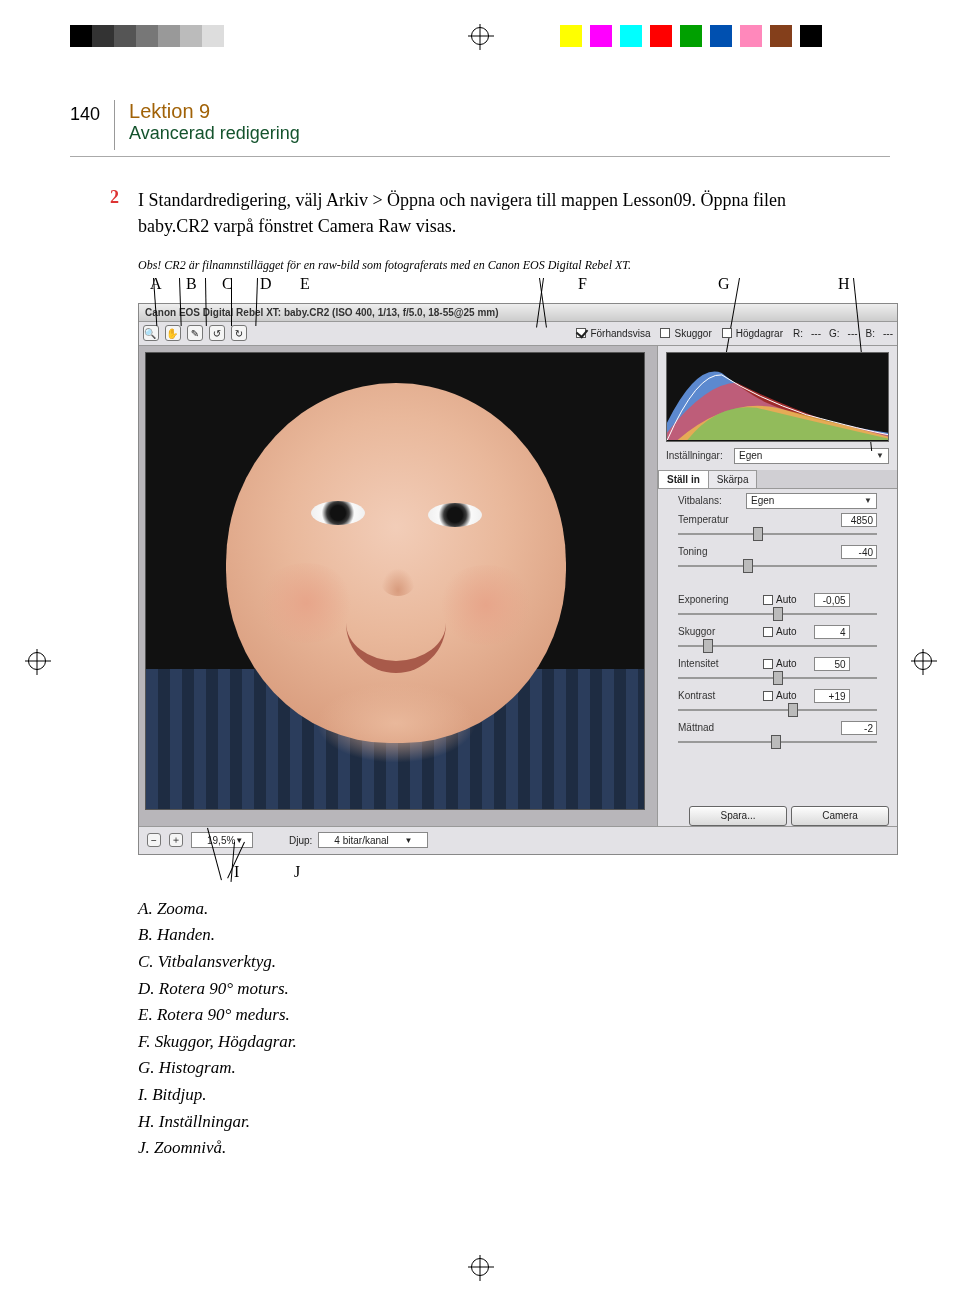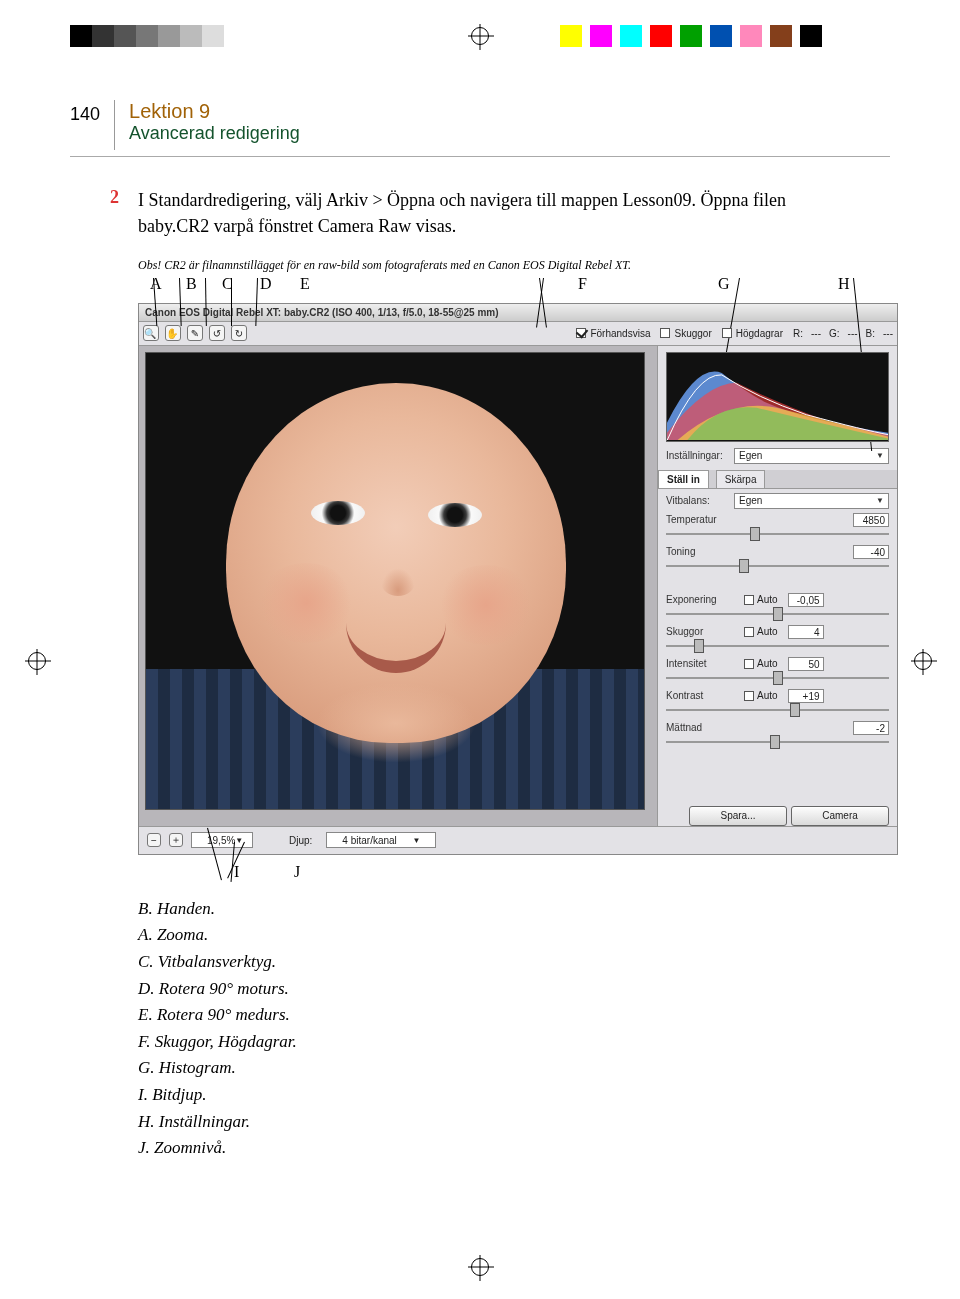--- a/index.html
+++ b/index.html
@@ -64,35 +64,35 @@
   .baby .chin { position:absolute; left:170px; top:330px; width:160px; height:80px; border-radius:50%; background:radial-gradient(ellipse,#e9b89b 0%, transparent 70%); }
   .baby .bg { position:absolute; inset:0; background:linear-gradient(180deg,#2a2f2a 0%, #1a1c1a 40%, transparent 40%); z-index:-1; }
 
   .sidepanel { width:240px; background:#e3e2e6; border-left:1px solid #999; }
   .histo { height:90px; margin:6px 8px; background:#111; border:1px solid #666; position:relative; overflow:hidden; }
   .histo svg { position:absolute; inset:0; }
   .setting-row { display:flex; align-items:center; margin:2px 8px; gap:4px; font-size:10px; }
   .setting-row label{ flex:0 0 64px; color:#333; }
   .sel { flex:1; height:16px; border:1px solid #888; background:#fff; padding:0 4px; display:flex; align-items:center; justify-content:space-between; }
   .sel::after{content:"▼"; font-size:8px; color:#333;}
-  .tabs { display:flex; border-bottom:1px solid #999; margin:6px 0 0 0; font-size:10px; background:#d0cfd3;gap:8px; }
+  .tabs { display:flex; border-bottom:1px solid #999; margin:6px 0 0 0; font-size:10px; background:#d0cfd3; }
   .tab { padding:3px 8px; border:1px solid #999; border-bottom:0; margin-right:-1px; background:#e9e8ec; }
   .tab.active { background:#fff; font-weight:bold; }
-  .slidegrp { margin:4px 8px 10px; }
-  .sliderrow { display:flex; align-items:center; gap:10px; }
+  .slidegrp { margin:4px 20px 10px; }
+  .sliderrow { display:flex; align-items:center; gap:17px; }
   .sliderrow label { flex:0 0 68px; font-size:10px; color:#333; }
   .sliderrow .auto { flex:0 0 auto; display:flex; gap:3px; align-items:center; }
   .valbox { width:36px; height:14px; border:1px solid #888; background:#fff; text-align:right; padding:0 3px; font-size:10px; line-height:14px; }
   .track { height:10px; position:relative; margin:2px 0 6px 0; }
   .track::before{content:""; position:absolute; left:0; right:0; top:50%; height:2px; background:#999; transform:translateY(-50%);}
   .thumb { position:absolute; top:-2px; width:10px; height:14px; background:#bbb; border:1px solid #555; transform:translateX(-50%); }
   .footer { position:absolute; bottom:0; left:0; right:0; height:28px; background:#e3e2e6; border-top:1px solid #999; display:flex; align-items:center; padding:0 8px; gap:8px; }
   .zoomsel{ width:62px; height:16px; border:1px solid #888; background:#fff; display:flex; align-items:center; justify-content:space-between; padding:0 15px; font-size:10px;}
   .zoomsel::after{content:"▼"; font-size:8px;}
-  .depthrow { display:flex; align-items:center; gap:14px; }
+  .depthrow { display:flex; align-items:center; gap:6px; }
   .btn { height:20px; min-width:88px; border:1px solid #666; background:linear-gradient(#fdfdfd,#dadada); border-radius:3px; font-size:10px; display:flex; align-items:center; justify-content:center; box-shadow:0 1px 0 #fff inset; }
   .sidebtns { position:absolute; right:8px; bottom:4px; display:grid; grid-template-columns:1fr 1fr; gap:4px; width:200px; }
 
   .ptr { position:absolute; width:1px; background:#000; transform-origin:top; }
 
   .labelsBottom { position:relative; height:28px; margin:0 0 14px 68px; font-family:Georgia, serif; font-size:16px; }
   .labelsBottom span{position:absolute; top:8px;}
   .legend { margin-left:68px; font-style:italic; font-size:17px; line-height:1.45; }
   .legend div{ margin-bottom:2px; }
 </style>
@@ -359,22 +359,22 @@
     <div class="ptr" style="left:105px; top:538px; height:40px; transform:rotate(25deg);"></div>
     <div class="ptr" style="left:68px; top:524px; height:54px; transform:rotate(-15deg);"></div>
   </div>
 
   <div class="labelsBottom">
     <span style="left:96px">I</span>
     <span style="left:156px">J</span>
   </div>
 
   <div class="legend">
+    <div>A. Zooma.</div>
     <div>B. Handen.</div>
-    <div>A. Zooma.</div>
     <div>C. Vitbalansverktyg.</div>
     <div>D. Rotera 90° moturs.</div>
     <div>E. Rotera 90° medurs.</div>
     <div>F. Skuggor, Högdagrar.</div>
     <div>G. Histogram.</div>
     <div>I. Bitdjup.</div>
     <div>H. Inställningar.</div>
     <div>J. Zoomnivå.</div>
   </div>
 </div>

